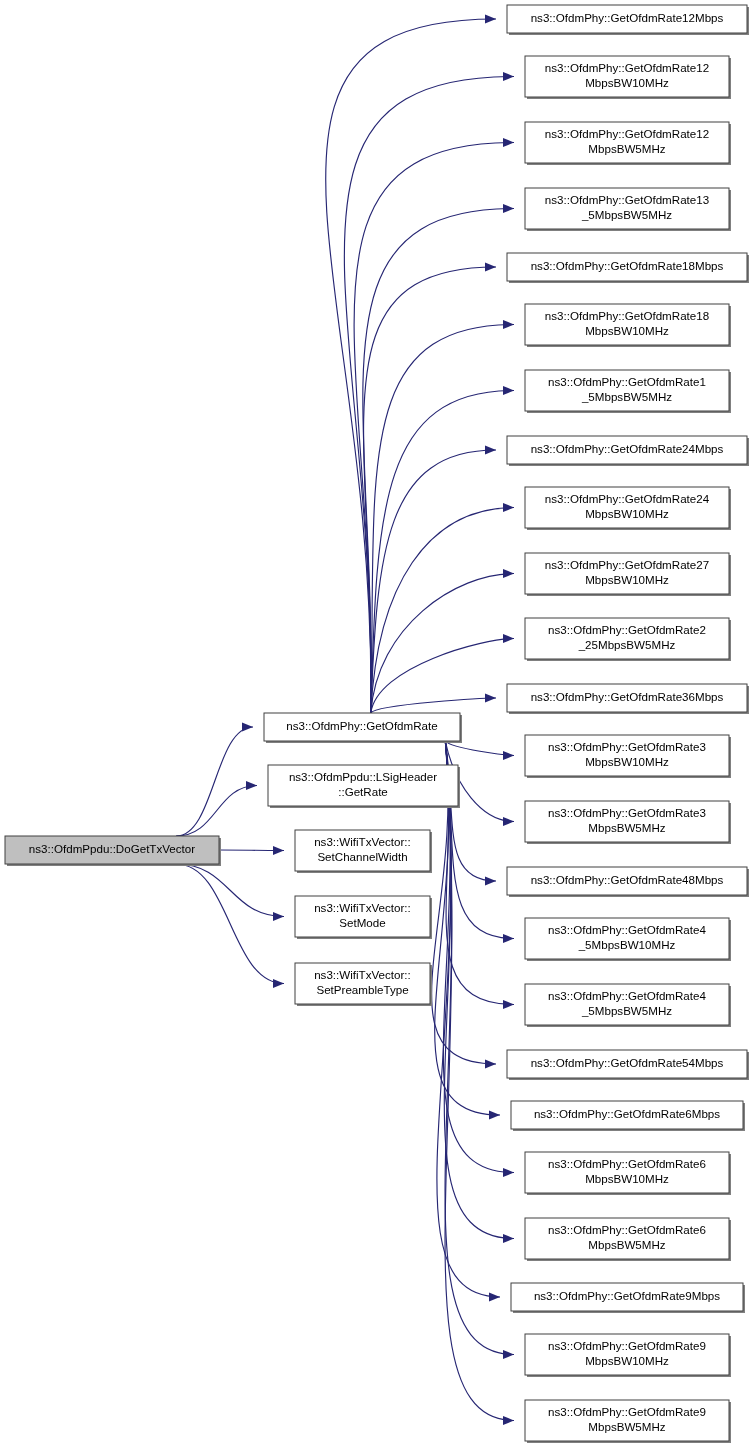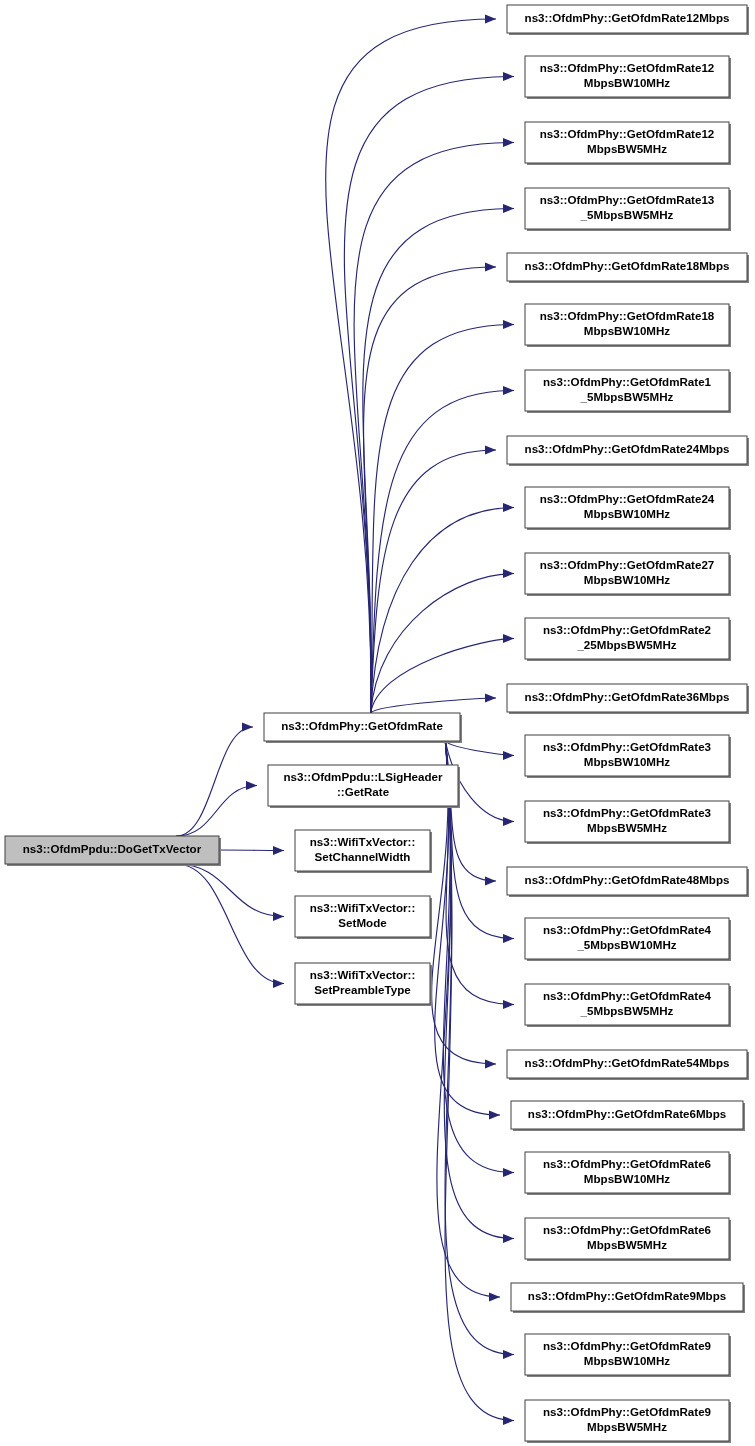--- a/index.html
+++ b/index.html
@@ -9,21 +9,20 @@
   }
   body {
     font-family: "Liberation Sans", sans-serif;
   }
   #callgraph-root {
     position: relative;
     width: 755px;
     height: 1446px;
     background: #ffffff;
     overflow: hidden;
-    font-weight: bold;
   }
   svg.graph-canvas {
     position: absolute;
     left: 0;
     top: 0;
     width: 755px;
     height: 1446px;
     display: block;
   }
   .node-box {

